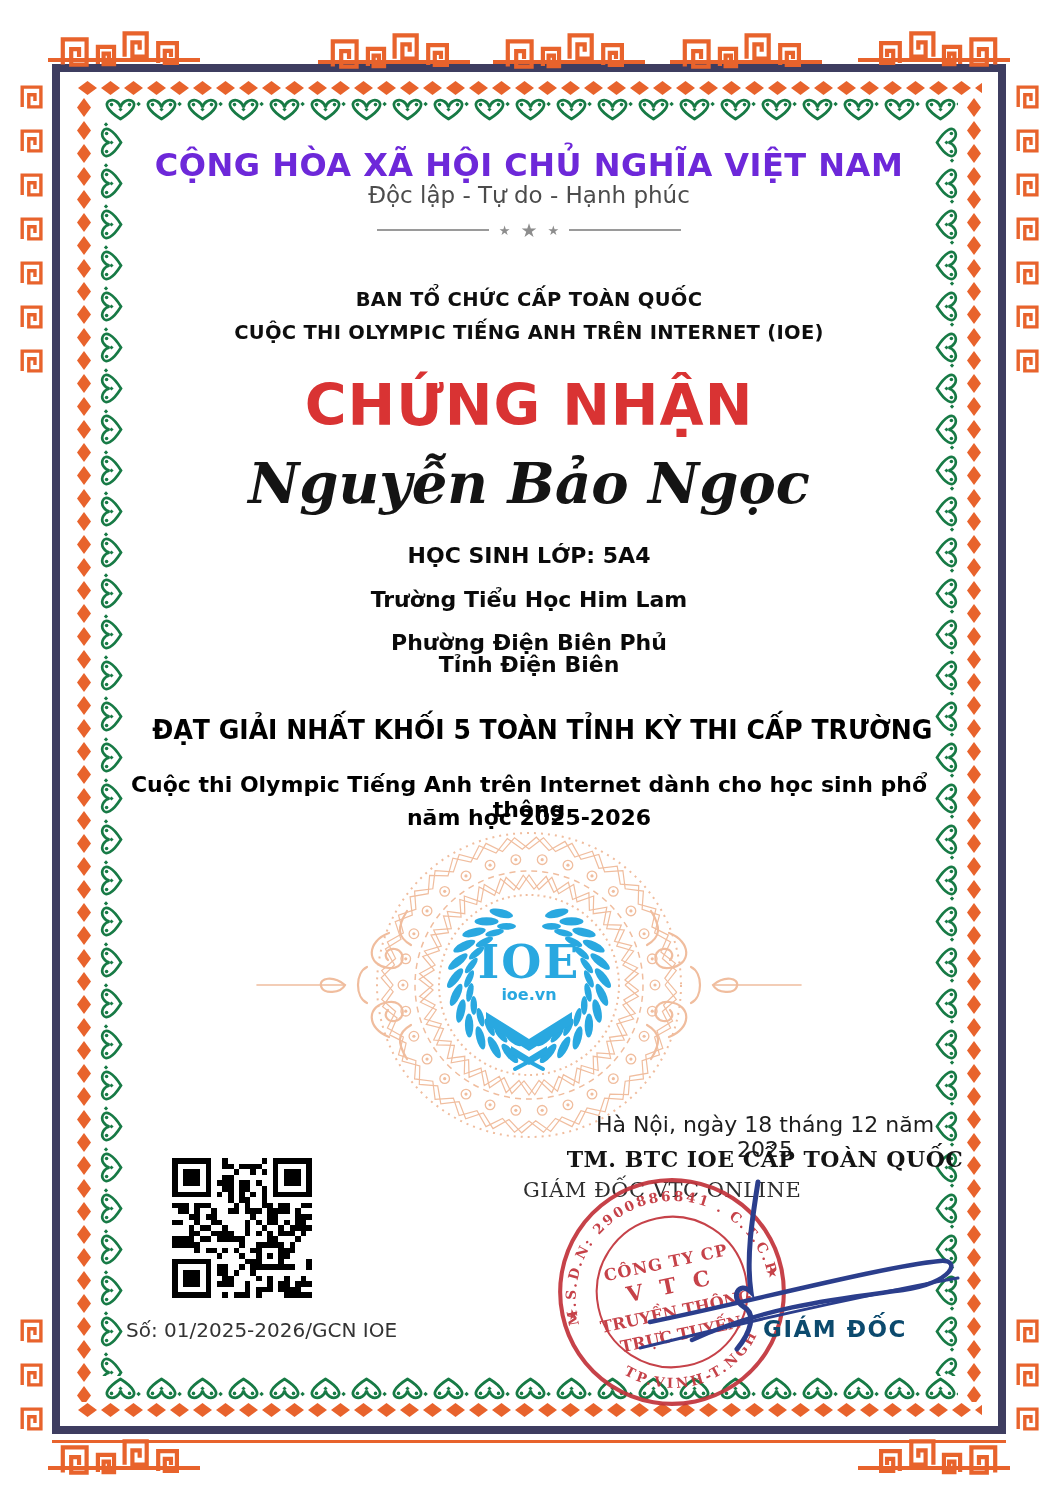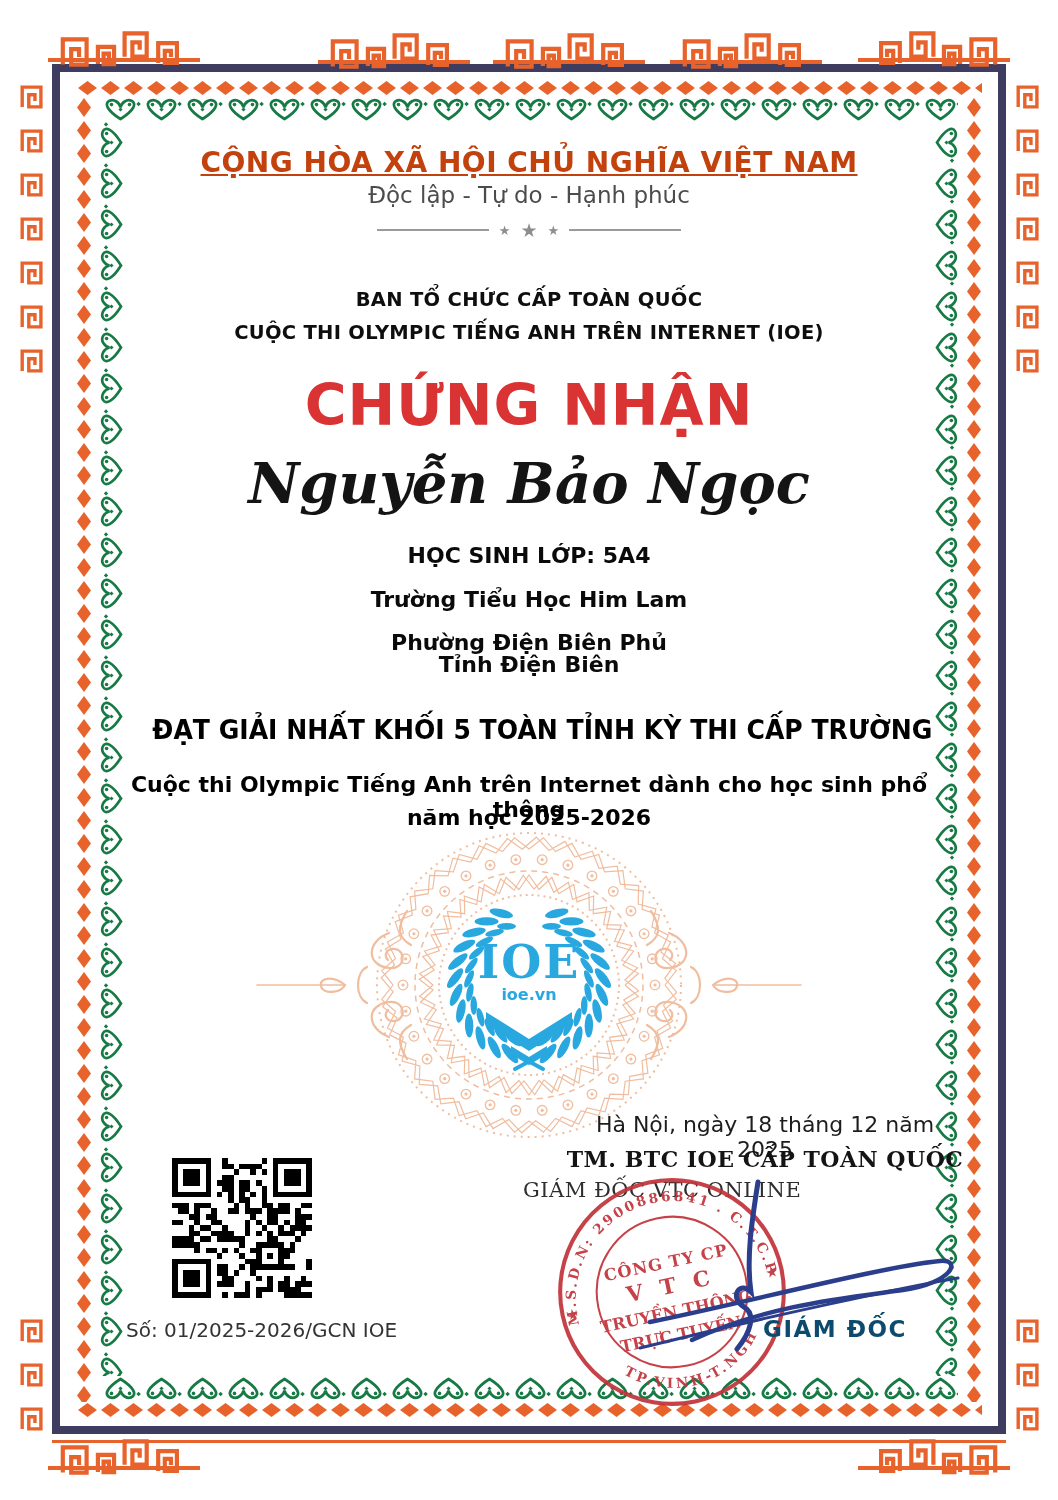--- a/index.html
+++ b/index.html
@@ -3,21 +3,21 @@
 <meta charset="utf-8">
 <style>
   html,body{margin:0;padding:0;background:#888;}
   .page{position:relative;width:1058px;height:1500px;background:#ffffff;margin:0 auto;
         font-family:"DejaVu Sans",sans-serif;overflow:hidden;}
   .abs{position:absolute;}
   .ctext{position:absolute;left:124px;width:810px;text-align:center;}
   .navy-frame{position:absolute;left:52px;top:64px;width:954px;height:1370px;
               border:8px solid #3e3d60;box-sizing:border-box;}
   .orange-underline{position:absolute;left:52px;top:1440px;width:954px;height:3px;background:#e8632c;}
-  .country{font-size:28px;font-weight:bold;color:#c2410c;letter-spacing:.5px;text-decoration:underline;}
+  .country{font-size:32px;font-weight:bold;color:#6d28d9;letter-spacing:.5px;}
   .motto{font-size:23px;color:#4c4c4c;}
   .divider{display:flex;align-items:center;justify-content:center;gap:10px;color:#8d8d8d;}
   .divider .ln{width:112px;height:2px;background:#9a9a9a;}
   .org{font-size:19.5px;font-weight:bold;color:#0e0e0e;letter-spacing:.3px;}
   .cert-title{font-size:57px;font-weight:bold;color:#d93333;letter-spacing:1px;}
   .script-name{font-family:"DejaVu Serif",serif;font-style:italic;font-weight:bold;
                font-size:56px;color:#141414;}
   .info{font-size:22px;color:#0a0a0a;font-weight:600;}
   .award{font-size:27px;font-weight:bold;color:#000;transform:scaleX(.93);white-space:nowrap;}
   .comp{font-size:22px;font-weight:bold;color:#000;}

